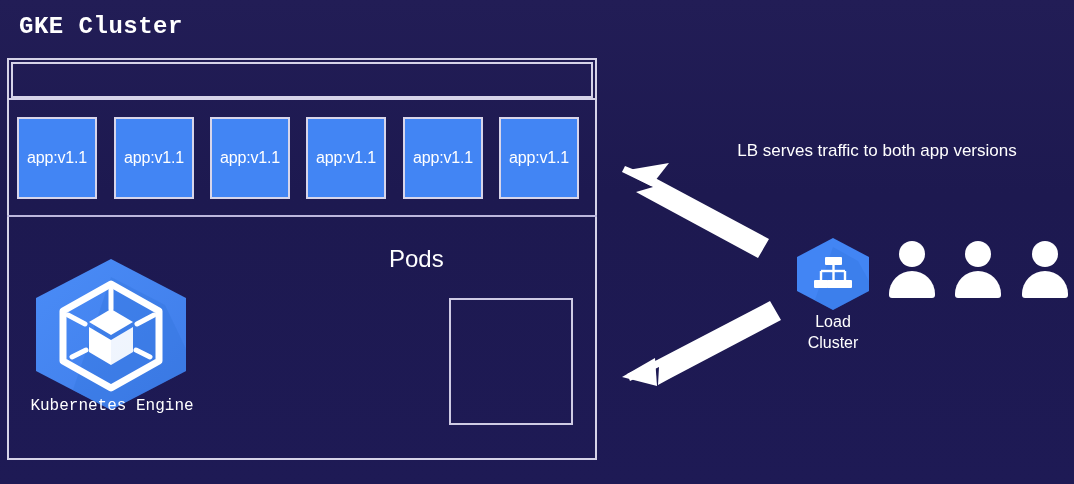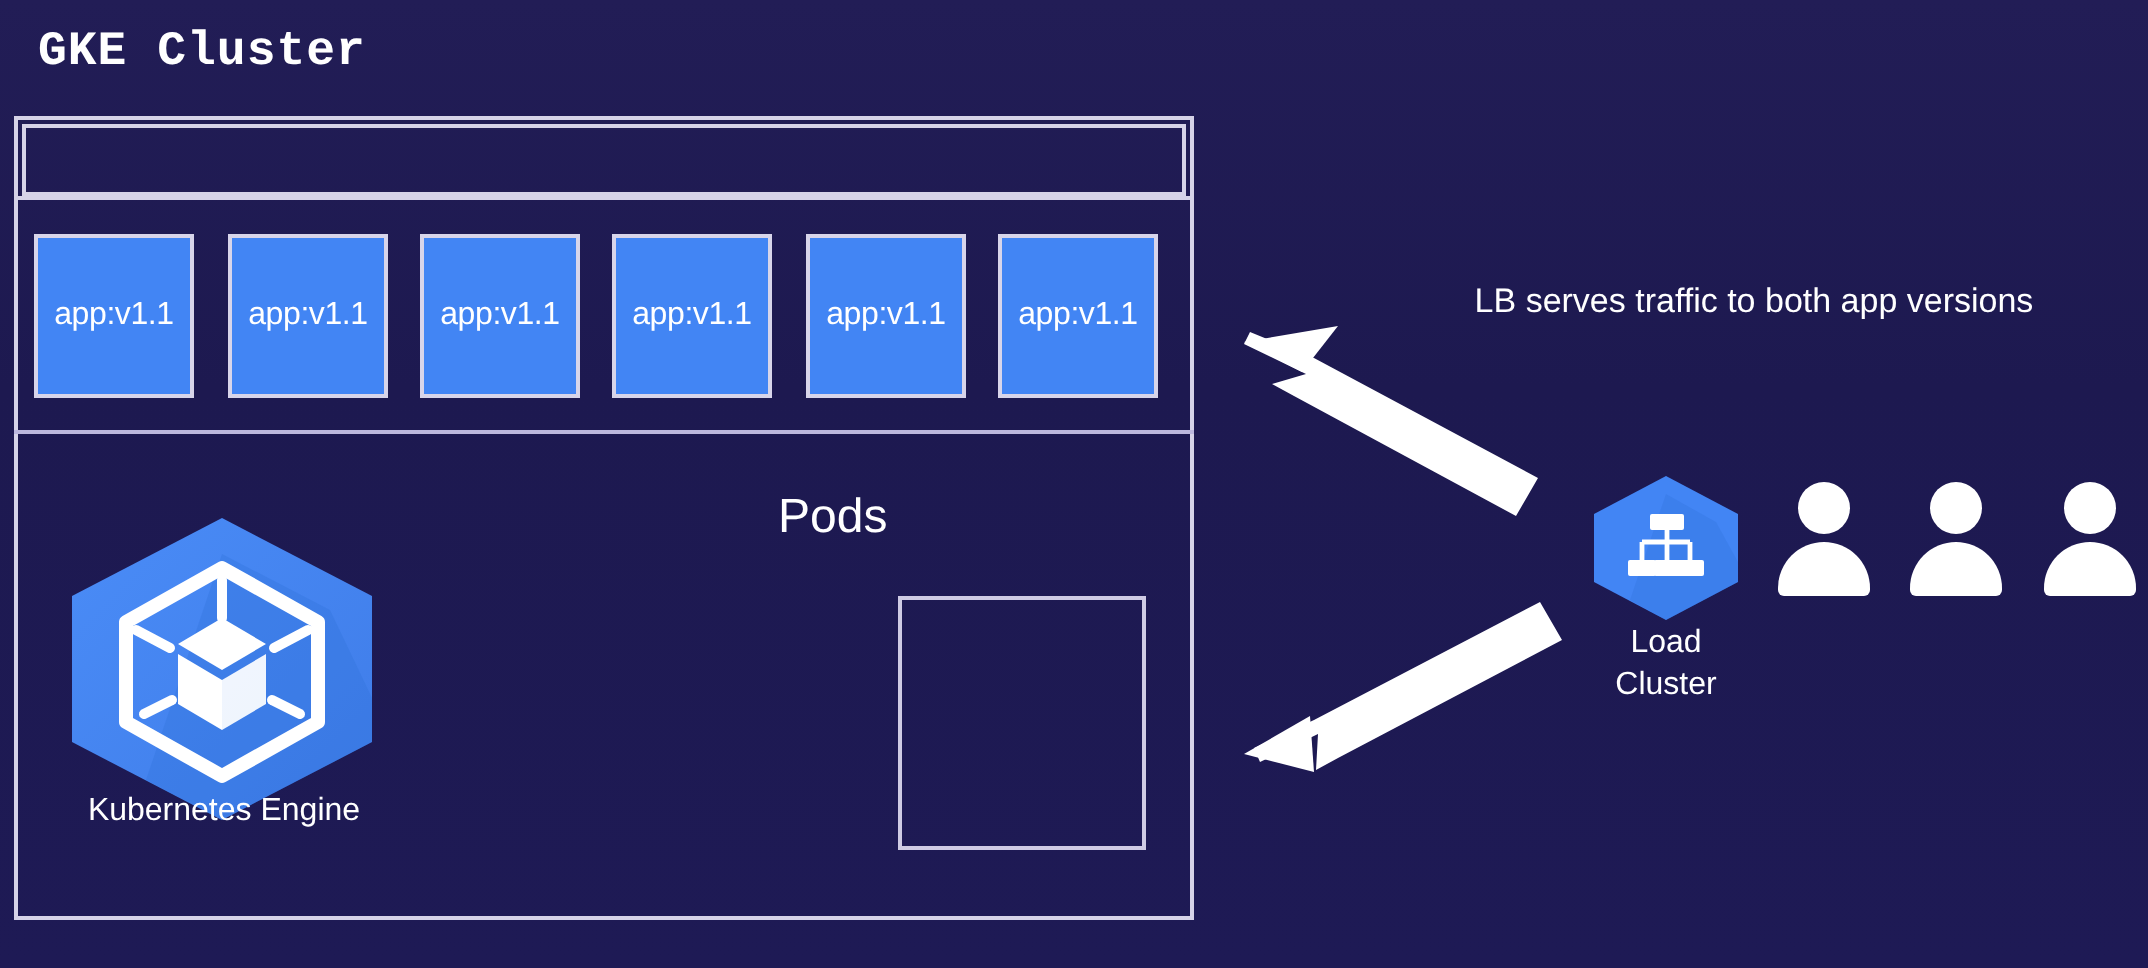--- a/index.html
+++ b/index.html
@@ -97,20 +97,21 @@
   }
   .gke-logo-wrap svg { display: block; }
   .gke-caption {
     position: absolute;
     left: 23px;
     top: 397px;
     width: 178px;
     text-align: center;
     font-size: 16px;
     color: #ffffff;
+    font-family: Liberation Mono, monospace;
   }
 
   
   .v12-outer {
     position: absolute;
     left: 449px;
     top: 298px;
     width: 124px;
     height: 127px;
     border: 2px solid #cfcbe4;

